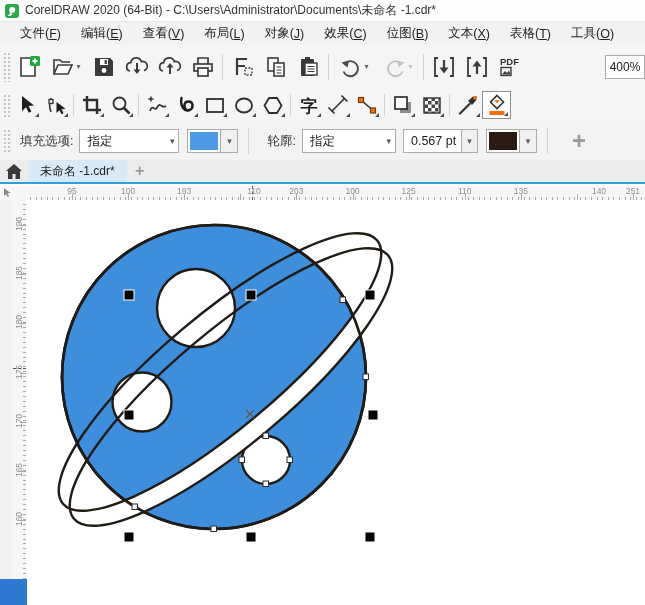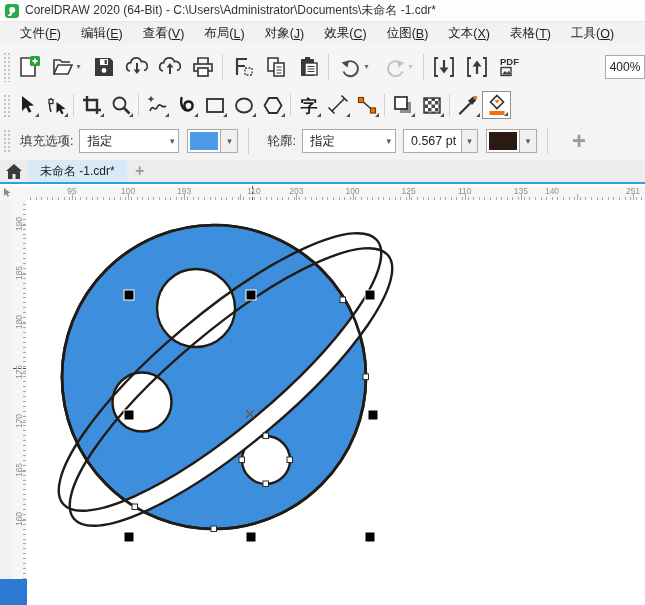--- a/index.html
+++ b/index.html
@@ -476,21 +476,21 @@
       <span class="hlabel" style="left: 270.4px;">203</span>
       <div class="htick" style="left: 326.5px; height: 6px;"></div>
       <span class="hlabel" style="left: 326.5px;">100</span>
       <div class="htick" style="left: 382.6px; height: 6px;"></div>
       <span class="hlabel" style="left: 382.6px;">125</span>
       <div class="htick" style="left: 438.7px; height: 6px;"></div>
       <span class="hlabel" style="left: 438.7px;">110</span>
       <div class="htick" style="left: 494.8px; height: 6px;"></div>
       <span class="hlabel" style="left: 494.8px;">135</span>
       <div class="htick" style="left: 550.9px; height: 6px;"></div>
-      <span class="hlabel" style="left: 526px;">140</span>
+      <span class="hlabel" style="left: 573px;">140</span>
       <div class="htick" style="left: 607px; height: 6px;"></div>
       <span class="hlabel" style="left: 607px;">251</span>
     </div>
 
   <div id="canvas">
     <div id="leftstrip"></div>
     <div id="vruler">
       <div id="vdash" style="top:168px"></div>
     <div class="vtick" style="top: 4px; width: 3px;"></div>
         <div class="vtick" style="top: 8.92px; width: 3px;"></div>

